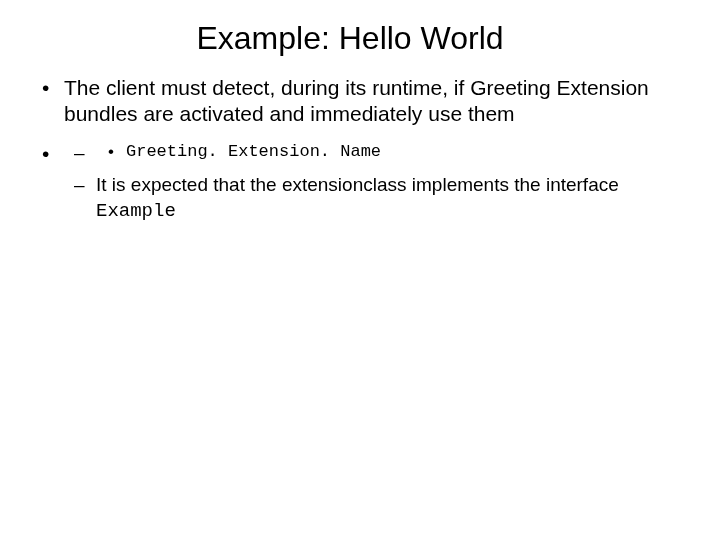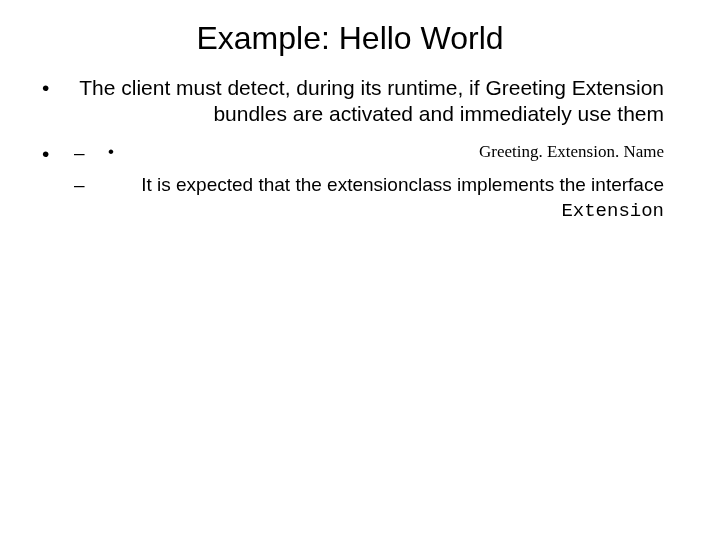--- a/index.html
+++ b/index.html
@@ -21,21 +21,20 @@
     text-align: center;
     font-size: 32px;
     line-height: 1.15;
     margin: 4px 0 18px 0;
     font-weight: 400;
   }
   ul.top {
     margin: 0;
     padding-left: 22px;
     list-style: none;
-    text-align: right;
   }
   ul.top > li {
     position: relative;
     font-size: 21px;
     line-height: 1.25;
     margin-bottom: 14px;
     padding-left: 6px;
   }
   ul.top > li::before {
     content: "•";
@@ -65,21 +64,21 @@
     margin: 8px 0 2px 0;
     padding-left: 28px;
     list-style: none;
   }
   ul.sub2 > li {
     position: relative;
     font-size: 17px;
     line-height: 1.3;
     margin-bottom: 10px;
     padding-left: 2px;
-    font-family: Liberation Serif, serif;
+    font-family: Liberation Mono, monospace;
   }
   ul.sub2 > li::before {
     content: "•";
     position: absolute;
     left: -16px;
     top: 0;
     font-family: Arial, Helvetica, sans-serif;
   }
   .mono {
     font-family: "Courier New", Courier, monospace;
@@ -100,18 +99,18 @@
     <li>
       <ul class="sub1">
         <li>
           <ul class="sub2">
             <li>
               <span>Greeting. Extension. Name</span>
             </li>
           </ul>
         </li>
         <li>
-          <span>It is expected that the extensionclass implements the interface </span><span class="mono">Extension</span>
+          <span>It is expected that the extensionclass implements the interface </span><span class="mono">Example</span>
         </li>
       </ul>
     </li>
   </ul>
 </div>
 
 </body></html>

